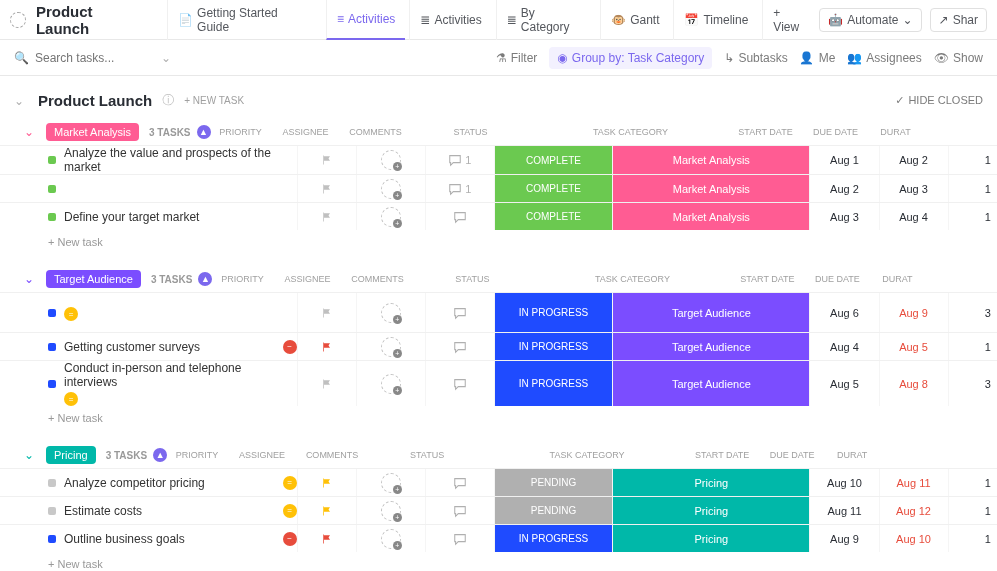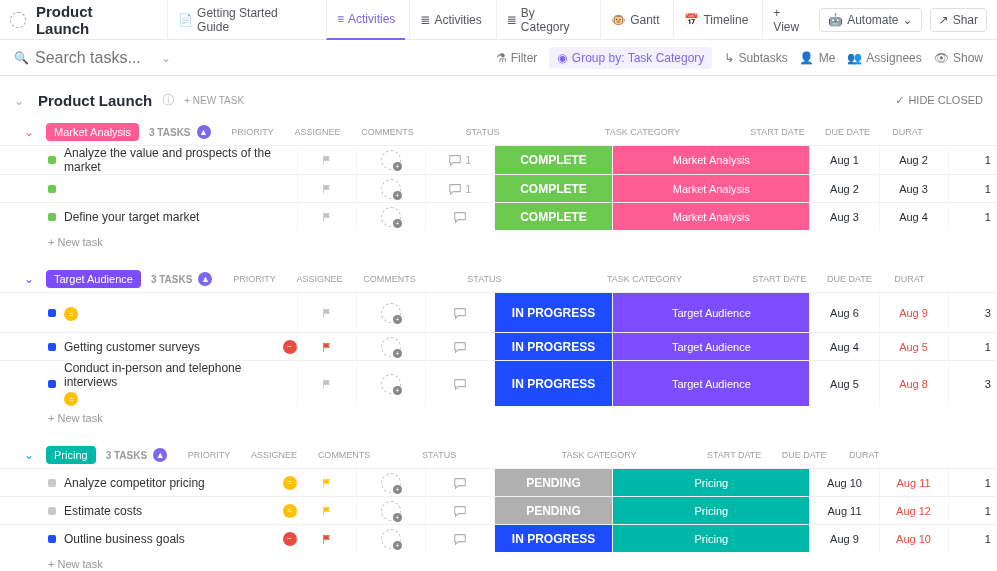--- a/index.html
+++ b/index.html
@@ -9,60 +9,60 @@
     .topbar .left { display: flex; align-items: center; gap: 4px; flex: 1; }
     .brand-icon { width: 16px; height: 16px; border: 1.5px dashed #a6a6a6; border-radius: 50%; margin-right: 6px; }
     .title { font-size: 15px; font-weight: 600; margin-right: 14px; }
     .view-tab { display: flex; align-items: center; gap: 4px; padding: 0 10px; height: 40px; color: #54575d; font-size: 12px; cursor: pointer; border-left: 1px solid #f0f0f0; }
     .view-tab.active { color: #7b68ee; border-bottom: 2px solid #7b68ee; }
     .topbar .right { display: flex; align-items: center; gap: 8px; }
     .btn { display: flex; align-items: center; gap: 4px; padding: 4px 8px; border: 1px solid #e0e0e0; border-radius: 4px; background: #fff; cursor: pointer; font-size: 12px; color: #54575d; }
 
     .toolbar { display: flex; align-items: center; height: 36px; border-bottom: 1px solid #e8e8e8; padding: 0 14px; gap: 12px; }
     .search { display: flex; align-items: center; gap: 6px; flex: 1; color: #a0a0a0; }
-    .search input { border: none; outline: none; font-size: 16px; width: 120px; }
+    .search input { border: none; outline: none; font-size: 12px; width: 120px; }
     .toolbar-link { color: #7b7b7b; cursor: pointer; display: flex; align-items: center; gap: 4px; font-size: 12px; }
     .toolbar-link.purple { color: #7b68ee; background: #f3f1fe; padding: 4px 8px; border-radius: 4px; }
 
     .list-header { display: flex; align-items: center; padding: 16px 14px 10px; gap: 10px; }
     .list-header .chev { color: #b0b0b0; width: 14px; }
     .list-header h2 { font-size: 15px; font-weight: 600; }
     .list-header .info { color: #c0c0c0; }
     .list-header .new { color: #a0a0a0; font-size: 10px; font-weight: 500; }
     .hide-closed { margin-left: auto; color: #7b7b7b; font-size: 11px; display: flex; gap: 4px; }
 
     .group { margin-bottom: 12px; }
     .group-head { display: flex; align-items: center; padding: 4px 0 4px 24px; }
     .group-toggle { color: #c0c0c0; margin-right: 8px; width: 14px; }
     .group-badge { padding: 3px 8px; border-radius: 4px; color: #fff; font-size: 11px; font-weight: 500; margin-right: 10px; }
     .task-count { color: #999; font-size: 10px; font-weight: 600; text-transform: uppercase; margin-right: 6px; }
     .sort-arrow { width: 14px; height: 14px; border-radius: 50%; background: #7b68ee; color: #fff; display: flex; align-items: center; justify-content: center; font-size: 9px; }
 
     .columns { display: grid; grid-template-columns: 300px 60px 70px 70px 120px 200px 70px 70px 50px; font-size: 9px; color: #a0a0a0; font-weight: 500; text-transform: uppercase; text-align: center; align-items: center; }
-    .group-head .columns { flex: 1; padding-left: 12px; }
+    .group-head .columns { flex: 1; }
     .columns .col { padding: 0 4px; text-align: center; }
 
     .task-row { display: flex; align-items: stretch; border-top: 1px solid #f0f0f0; min-height: 28px; }
     .task-name-cell { width: 300px; display: flex; align-items: center; padding-left: 48px; gap: 8px; font-size: 12px; color: #333; }
     .task-name-cell .text { flex: 1; }
     .task-row.tall { min-height: 40px; }
     .status-dot { width: 8px; height: 8px; border-radius: 2px; }
     .status-dot.green { background: #6bc950; }
     .status-dot.blue { background: #1f4bff; }
     .status-dot.gray { background: #c8c8c8; }
     .mini-badge { width: 14px; height: 14px; border-radius: 50%; display: flex; align-items: center; justify-content: center; font-size: 8px; }
     .mini-badge.yellow { background: #ffc107; color: #fff; }
     .mini-badge.red { background: #e74c3c; color: #fff; }
     .sub-indent { margin-left: 0px; margin-top: 3px; }
 
     .cell { display: flex; align-items: center; justify-content: center; border-left: 1px solid #f5f5f5; }
     .cell.priority { width: 60px; }
     .cell.assignee { width: 70px; }
     .cell.comments { width: 70px; gap: 3px; color: #b0b0b0; font-size: 11px; }
-    .cell.status { width: 120px; color: #fff; font-size: 12px; font-weight: 700; }
+    .cell.status { width: 120px; color: #fff; font-size: 10px; font-weight: 400; }
     .cell.category { width: 200px; color: #fff; font-size: 11px; }
     .cell.date { width: 70px; font-size: 11px; }
     .cell.duration { width: 50px; font-size: 11px; text-align: right; justify-content: flex-end; padding-right: 6px; }
     .date.red { color: #e74c3c; }
 
     .flag-icon { width: 12px; height: 12px; }
     .assignee-icon { width: 20px; height: 20px; border: 1px dashed #c0c0c0; border-radius: 50%; position: relative; }
     .assignee-icon::after { content: '+'; position: absolute; bottom: -2px; right: -2px; background: #888; color: #fff; width: 9px; height: 9px; border-radius: 50%; font-size: 7px; display: flex; align-items: center; justify-content: center; }
 
     .new-task { padding: 6px 48px; color: #999; font-size: 11px; cursor: pointer; }

